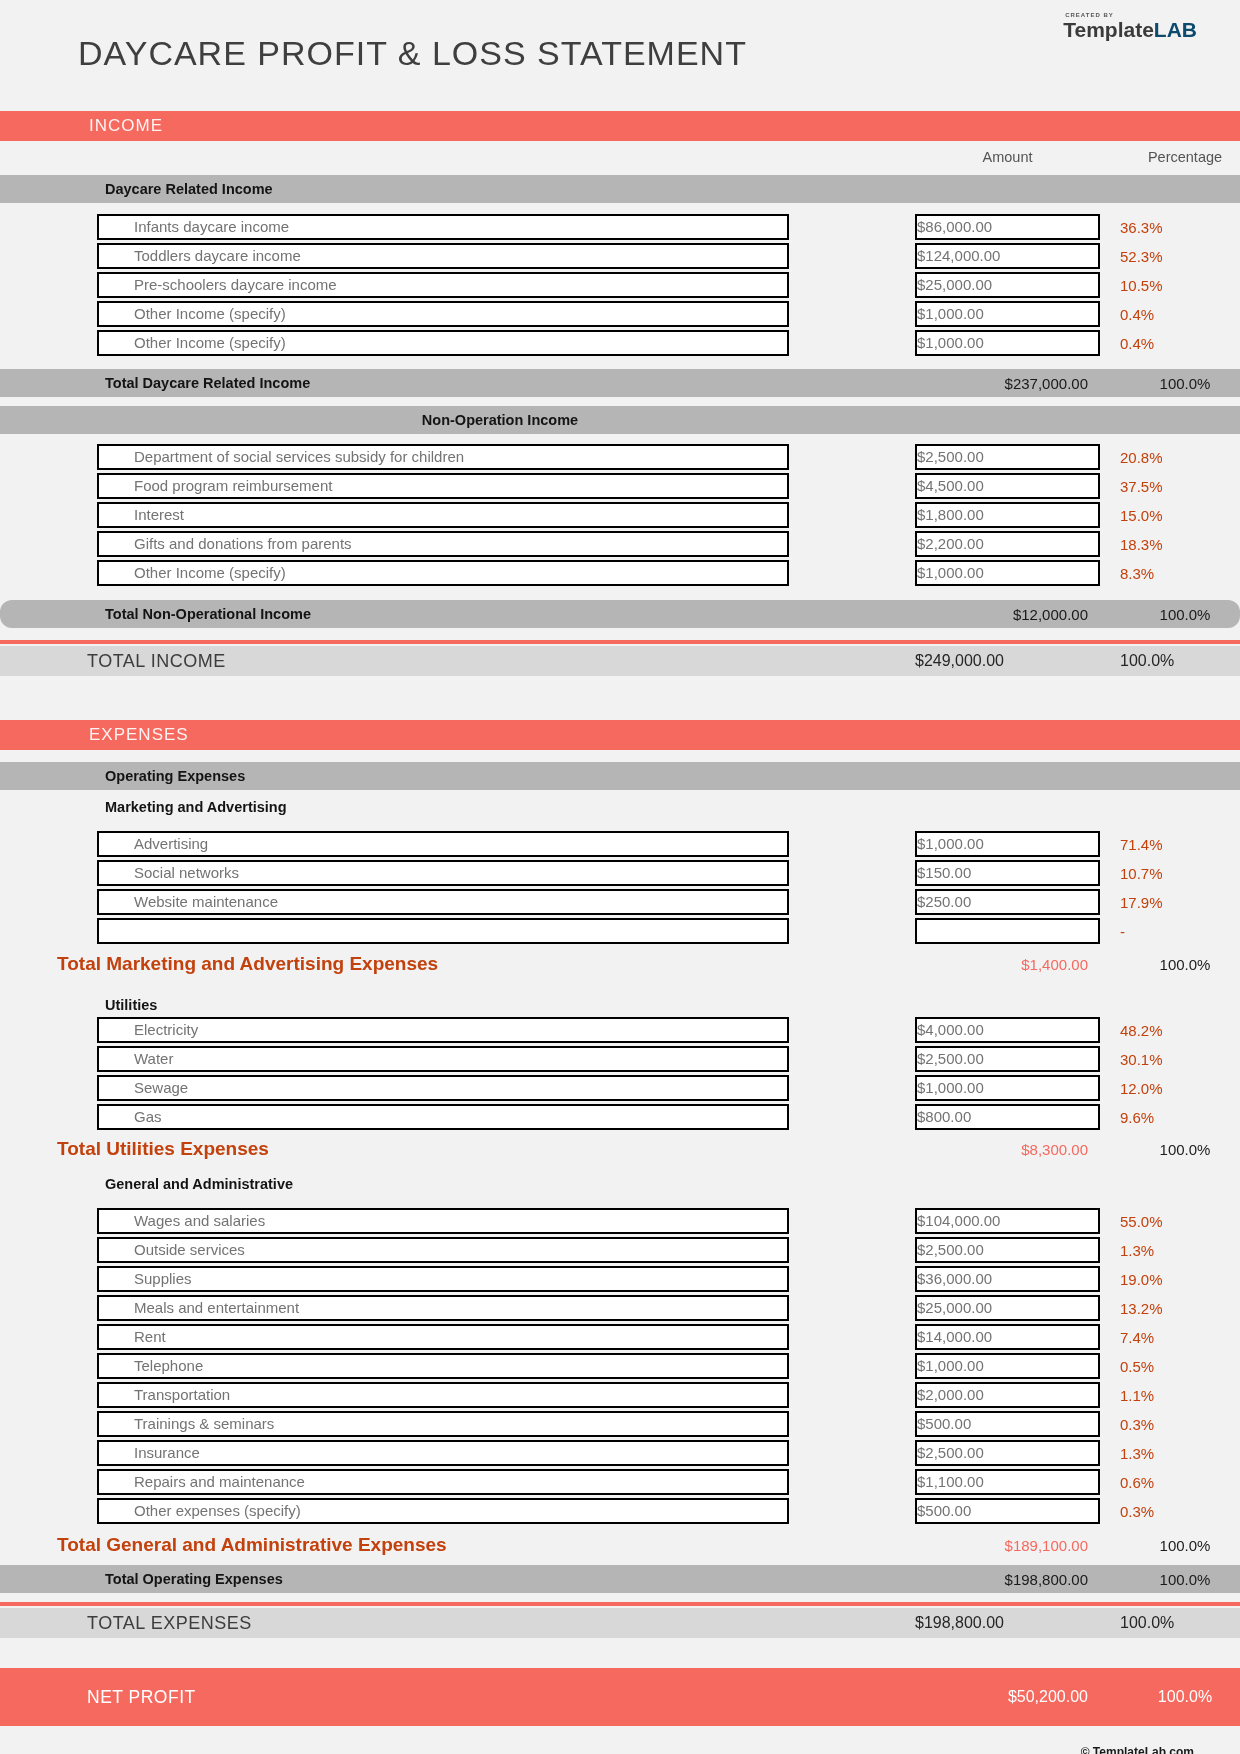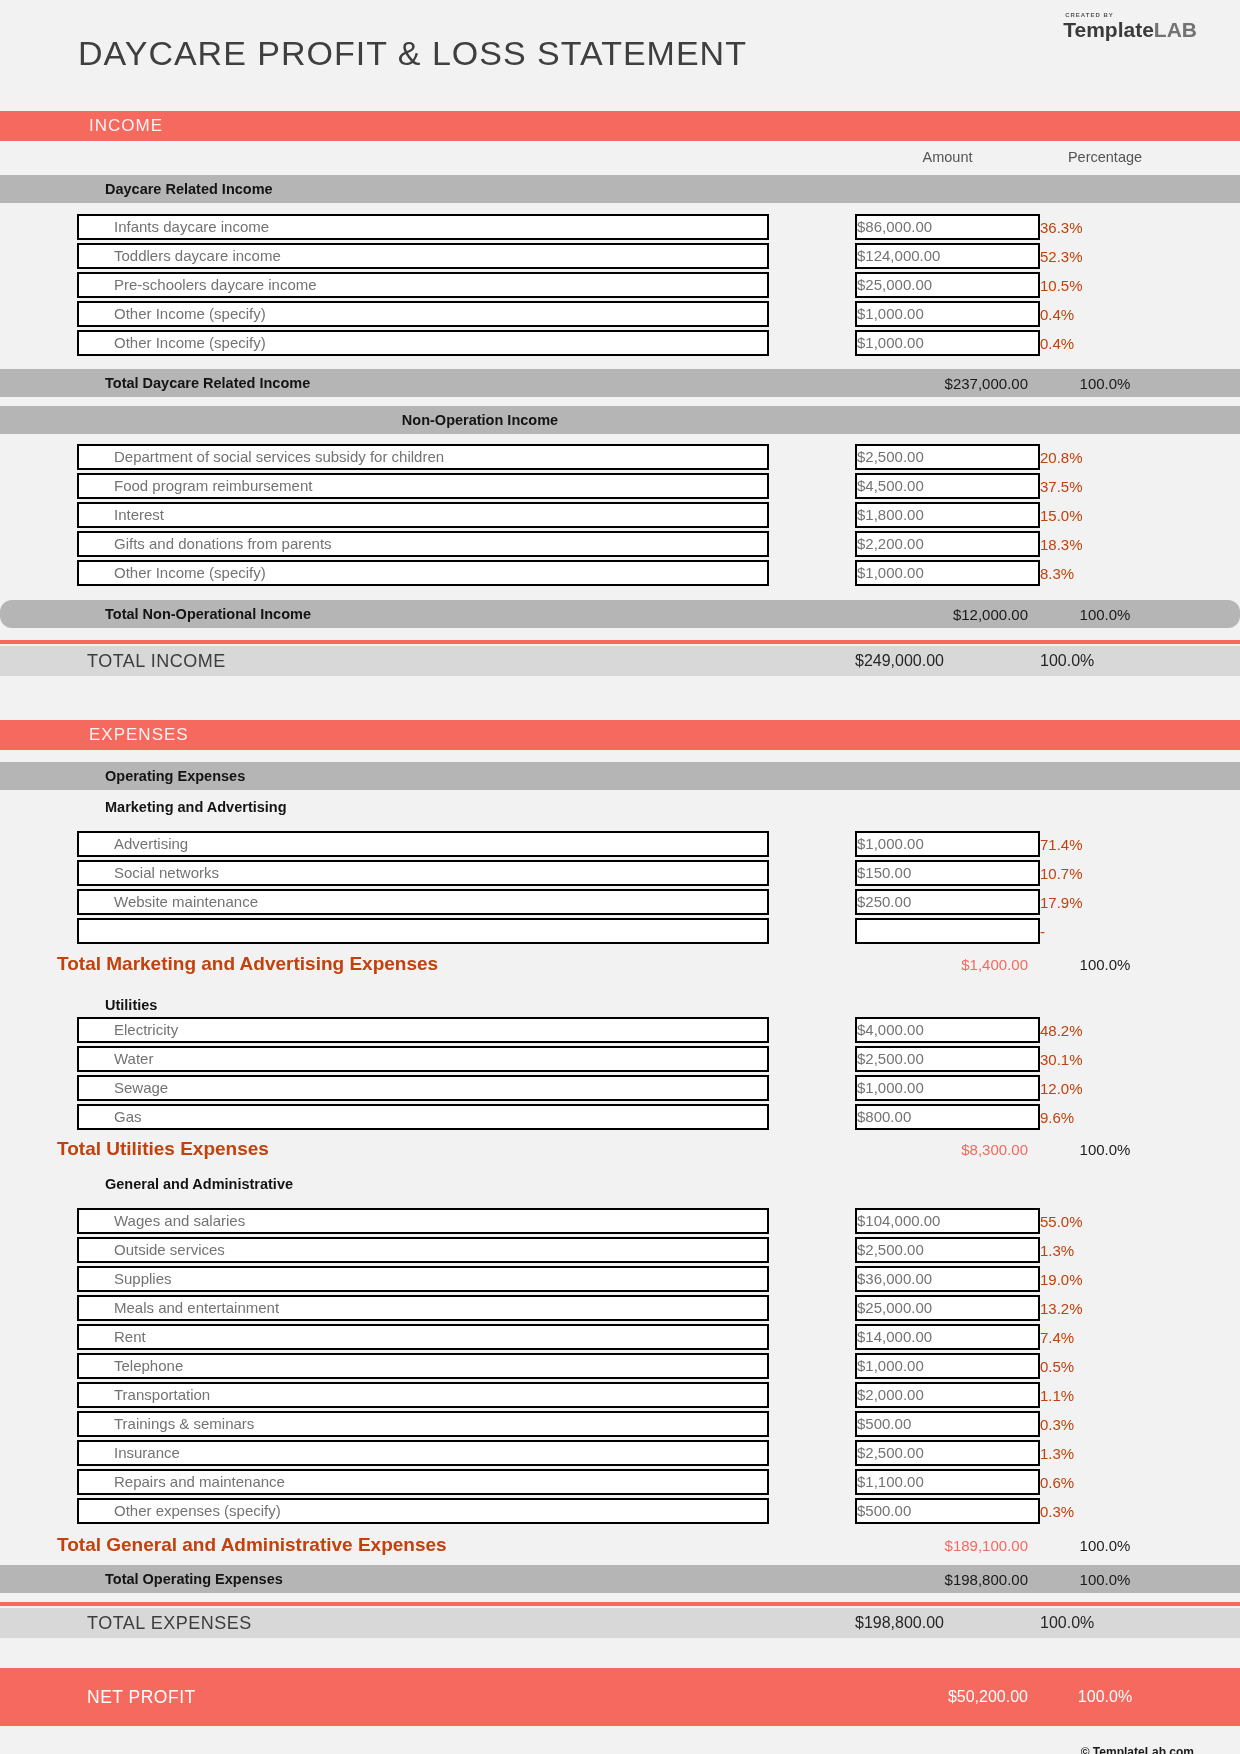--- a/index.html
+++ b/index.html
@@ -23,27 +23,28 @@
     letter-spacing:1px;
     color:#3f3f3f;
   }
   .logo { position:absolute; top:12px; right:43px; text-align:left; line-height:1; }
   .logo .created-by {
     font-size:6px; letter-spacing:1px; font-weight:700; color:#555;
     display:block; margin-bottom:1px; margin-left:2px;
   }
   .logo .brand { font-size:21px; font-weight:700; }
   .logo .brand-dark { color:#3b3b3b; }
-  .logo .brand-red  { color:#737373; }
+  .logo .brand-red  { color:#0c4a6e; }
 
   
   .grid {
     display:grid;
     grid-template-columns:77px 692px 86px 185px 130px 70px;
     align-items:center;
+    gap:20px;
   }
 
   
   .banner {
     height:30px; background:#f5695f; color:#fdf3f2;
     font-size:17px; letter-spacing:1px; line-height:30px;
     padding-left:89px;
   }
 
   

